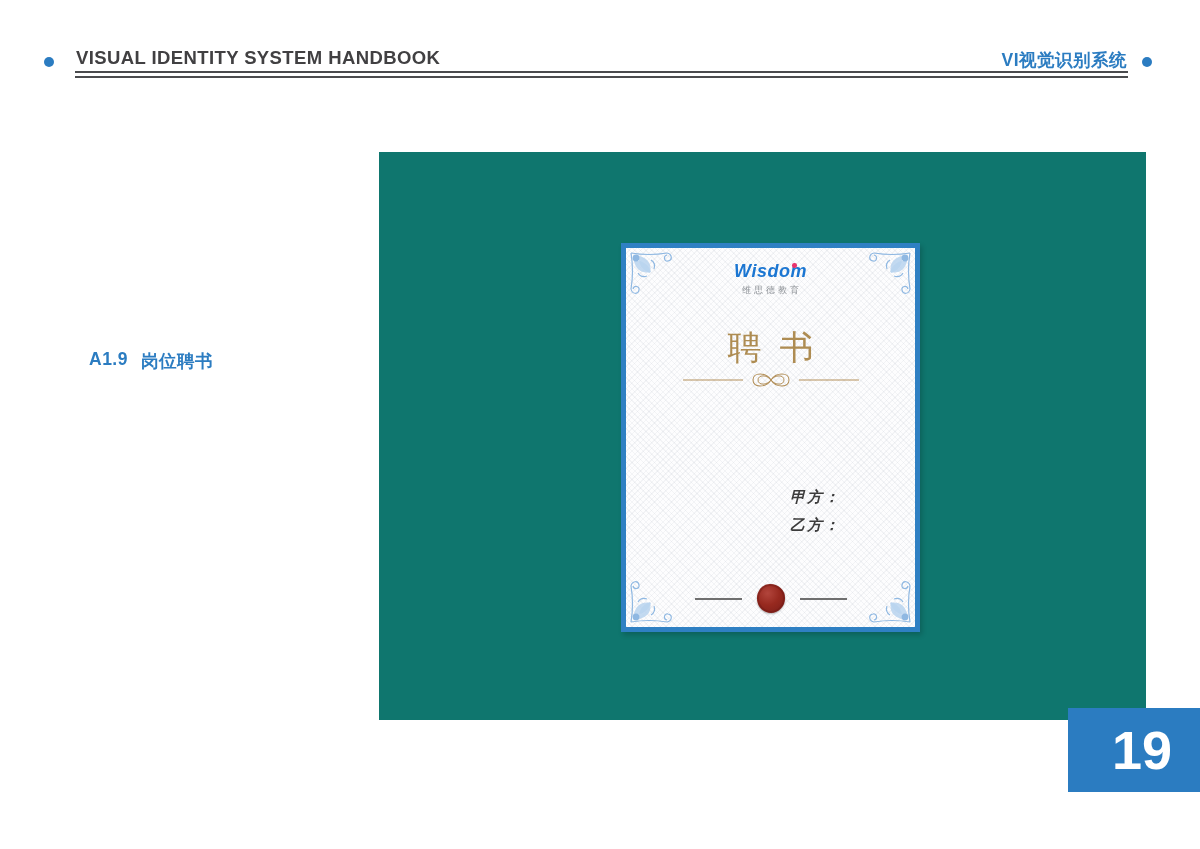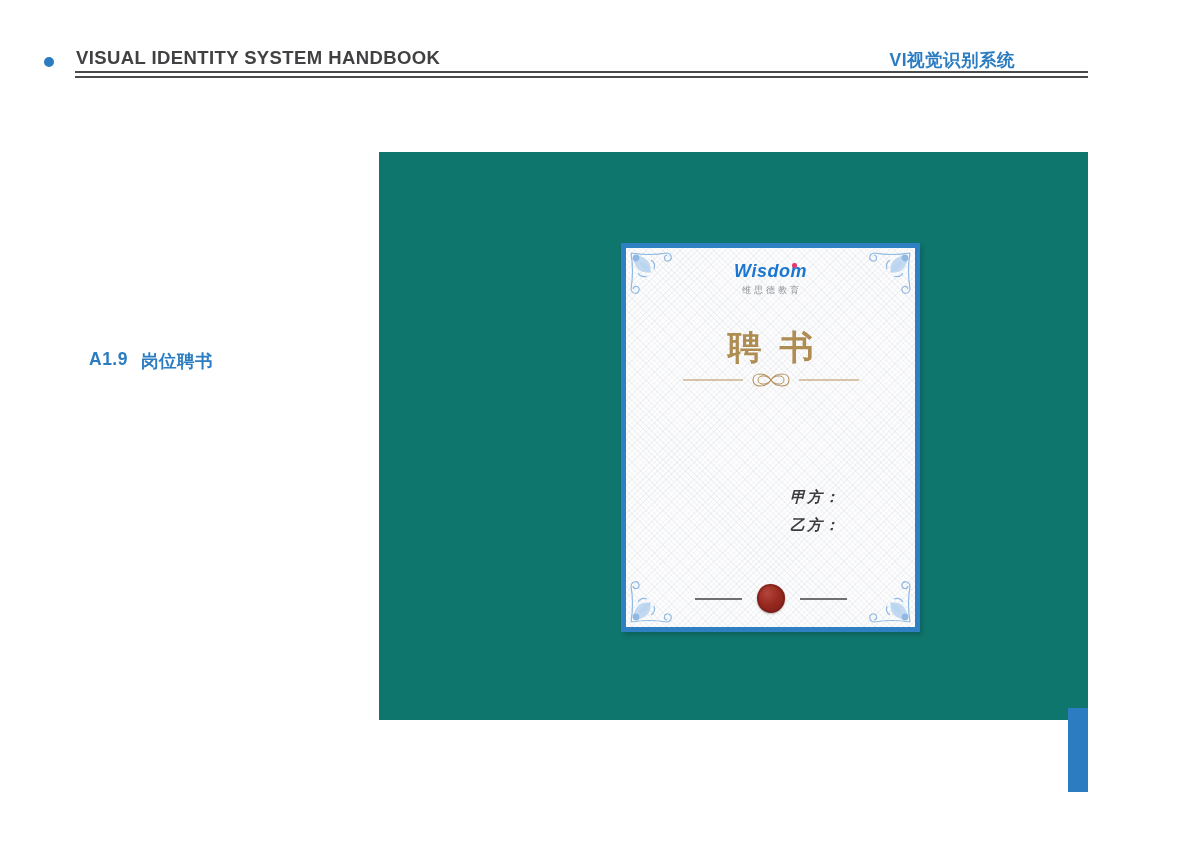--- a/index.html
+++ b/index.html
@@ -1,17 +1,17 @@
 <!DOCTYPE html>
 <html><head>
 <meta charset="utf-8">
 <style>
   html,body{margin:0;padding:0;}
   body{font-family:"Liberation Sans",sans-serif;background:#ffffff;}
-  .page{position:relative;width:1088px;height:849px;background:#ffffff;overflow:hidden;}
+  .page{position:relative;width:1200px;height:849px;background:#ffffff;overflow:hidden;}
 
   
   .hdr-dot{position:absolute;width:10px;height:10px;border-radius:50%;background:#2b7cc1;}
   .hdr-dot.left{left:44px;top:57px;}
   .hdr-dot.right{left:1142px;top:57px;}
   .hdr-title{position:absolute;left:76px;top:47px;font-size:18.5px;font-weight:bold;
              color:#414042;letter-spacing:0.4px;}
   .hdr-sub{position:absolute;right:73px;top:48px;font-size:17.5px;font-weight:bold;
            color:#2b7cc1;letter-spacing:0.5px;}
   .hdr-rule{position:absolute;left:75px;top:71px;width:1053px;height:3px;
@@ -43,21 +43,21 @@
   .orn.bl{left:3px;bottom:3px;transform:scaleY(-1);}
   .orn.br{right:3px;bottom:3px;transform:scale(-1,-1);}
 
   .cert-head{margin-top:13px;text-align:center;position:relative;}
   .logo{display:inline-block;position:relative;font-size:18px;font-weight:bold;
         color:#1b76d2;letter-spacing:0.5px;font-style:italic;}
   .logo-dot{position:absolute;width:4.5px;height:4.5px;background:#e8336d;
             border-radius:50%;right:10px;top:2px;}
   .logo-sub{margin-top:2px;font-size:9px;color:#8f9398;letter-spacing:3px;text-indent:3px;}
 
-  .cert-title{margin-top:33px;text-align:center;font-size:34px;font-weight:bold;
+  .cert-title{margin-top:33px;text-align:center;font-size:34px;font-weight:normal;
               color:#ae8c52;letter-spacing:18px;text-indent:18px;line-height:1;}
   .divider{display:block;margin:5px auto 0;width:180px;height:22px;}
 
   .cert-body{margin:23px auto 0;width:234px;font-size:11.5px;font-weight:bold;
              color:#3c3c3c;line-height:1.75;letter-spacing:0.6px;white-space:nowrap;}
 
   .party{position:absolute;left:164px;font-size:15px;font-weight:bold;
          color:#3c3c3c;letter-spacing:2px;font-style:italic;}
   .party.a{top:240px;}
   .party.b{top:268px;}

